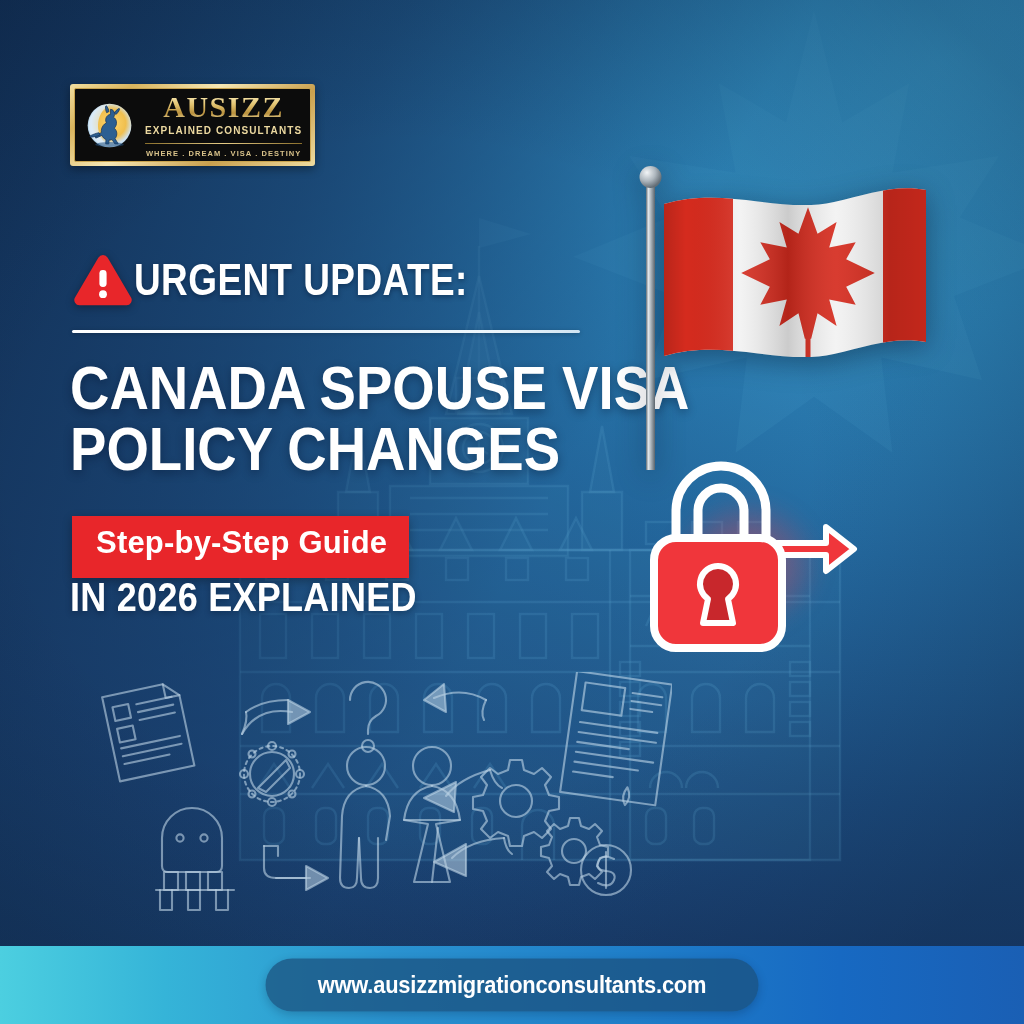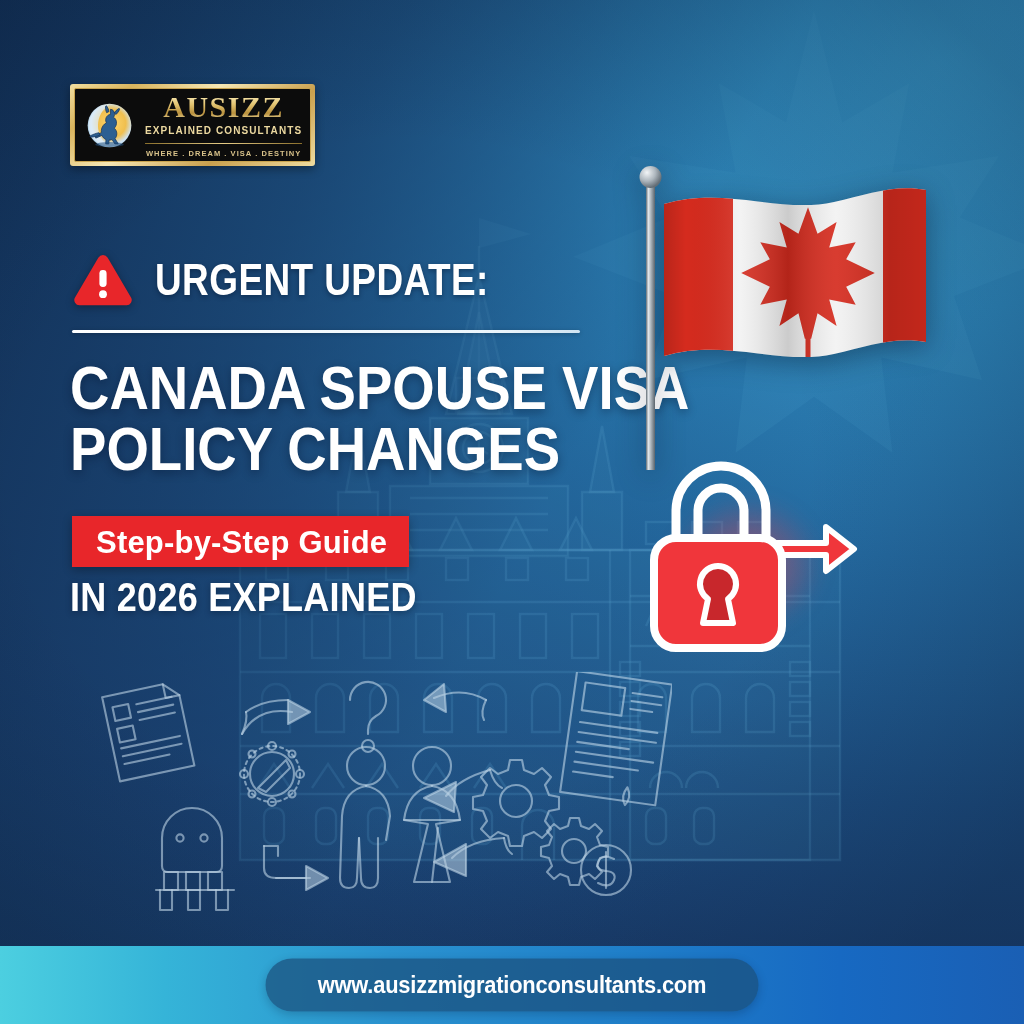--- a/index.html
+++ b/index.html
@@ -55,42 +55,42 @@
   .logo-sub{
     font-size:10px;font-weight:700;letter-spacing:1.1px;color:#ecd храм;color:#ecd9a0;line-height:1;
     white-space:nowrap;
   }
   .logo-rule{width:100%;height:1px;background:linear-gradient(90deg,#8a6f2c,#e5cb85,#8a6f2c);margin:2px 0 1px;}
   .logo-tag{
     font-size:7.5px;font-weight:700;letter-spacing:1.05px;color:#d8c28a;line-height:1;white-space:nowrap;
   }
 
   
-  .kicker{position:absolute;left:72px;top:252px;display:flex;align-items:center;gap:21px;}
+  .kicker{position:absolute;left:72px;top:252px;display:flex;align-items:center;gap:0;}
   .warn{width:62px;height:55px;flex:0 0 62px;}
   .warn svg{width:100%;height:100%;display:block;filter:drop-shadow(0 2px 4px rgba(0,0,0,.35));}
   .kicker-tx{
     font-size:44px;font-weight:700;color:#fff;letter-spacing:.5px;line-height:1;
     transform:scaleX(.84);transform-origin:left center;white-space:nowrap;
     text-shadow:0 2px 6px rgba(0,20,45,.45);
   }
   .rule{
     position:absolute;left:72px;top:330px;width:508px;height:3px;border-radius:2px;
     background:linear-gradient(90deg,#ffffff,#eaf4fb 85%,#cfe3f1);
     box-shadow:0 1px 4px rgba(0,0,0,.25);
   }
   .title{
     position:absolute;left:70px;top:358px;width:640px;
     font-size:62px;font-weight:700;color:#fff;line-height:.98;letter-spacing:0px;
     text-shadow:0 3px 10px rgba(0,18,42,.40);
   }
   .title span{display:block;transform:scaleX(.88);transform-origin:left center;white-space:nowrap;}
   .badge{
     position:absolute;left:72px;top:516px;
-    background:#e8262a;color:#fff;padding:11px 22px 9px 24px;
+    background:#e8262a;color:#fff;padding:11px 22px 20px 24px;
     font-size:31px;font-weight:700;line-height:1;letter-spacing:.2px;white-space:nowrap;
     box-shadow:0 3px 9px rgba(0,0,0,.30);
   }
   .explained{
     position:absolute;left:70px;top:577px;
     font-size:40px;font-weight:700;color:#fff;line-height:1;letter-spacing:.3px;white-space:nowrap;
     transform:scaleX(.90);transform-origin:left center;
     text-shadow:0 2px 7px rgba(0,18,42,.42);
   }
 

